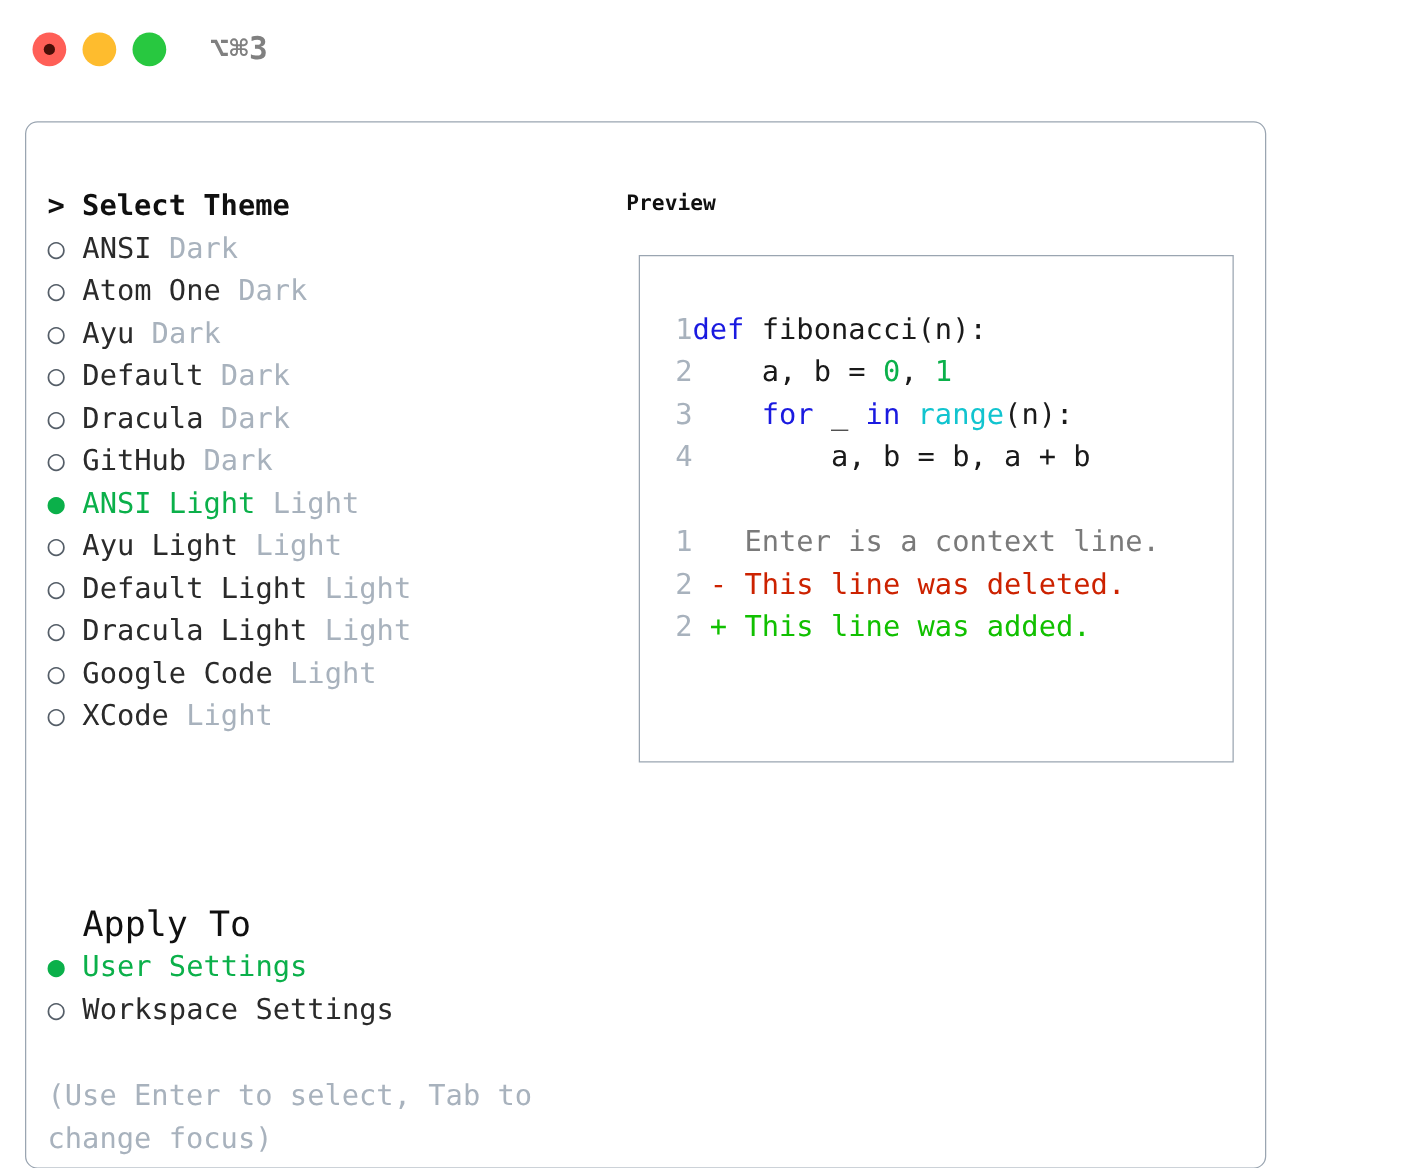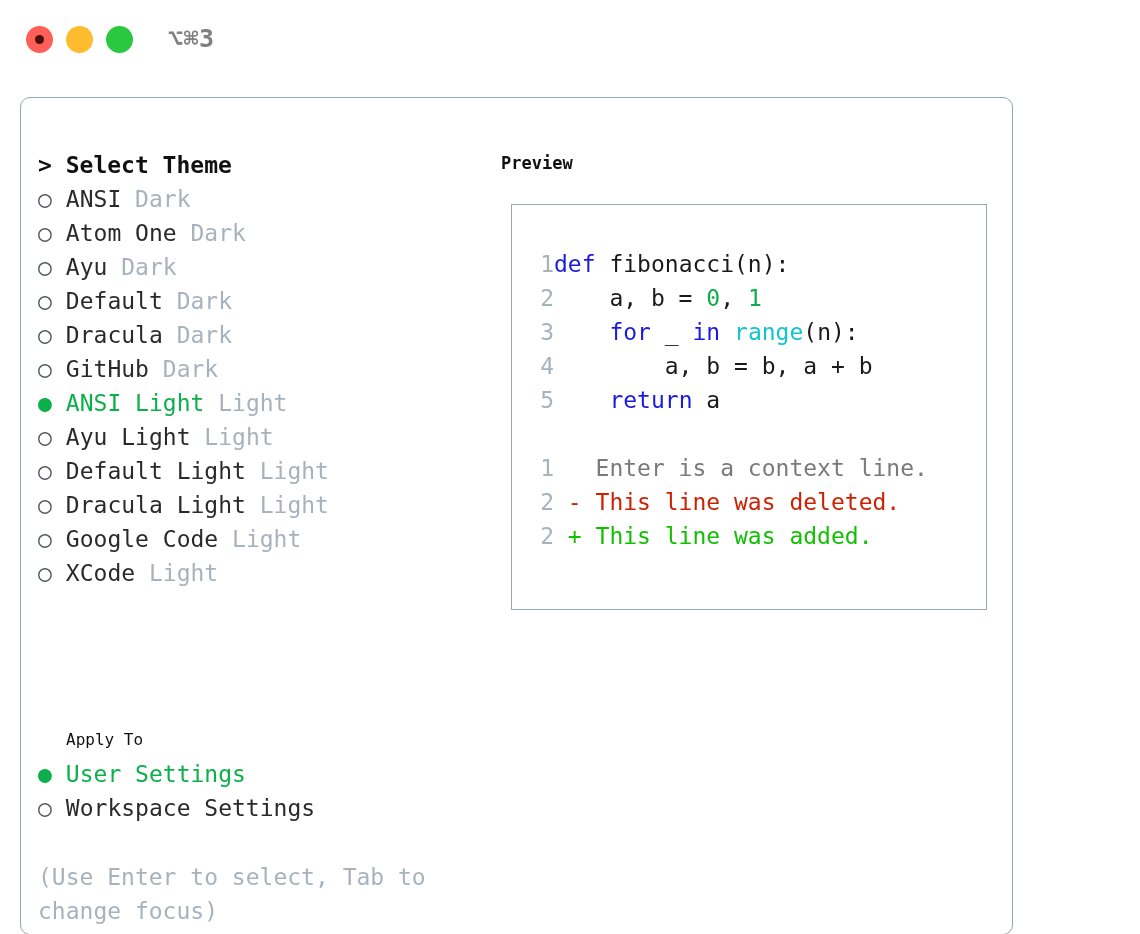--- a/index.html
+++ b/index.html
@@ -104,21 +104,21 @@
   .opt-name.sel { color: #0bb04a; text-align: right; }
   .opt-kind { color: #a8b2bd; }
 
   #apply-block {
     position: absolute;
     left: 17px;
     top: 625px;
     width: 440px;
   }
   #apply-title {
-    font-size: 16px;
+    font-size: 28px;
     color: #101010;
     line-height: 34px;
     white-space: pre;
     padding-left: 28px;
   }
 
   #hint {
     position: absolute;
     left: 17px;
     top: 762px;
@@ -227,21 +227,20 @@
 
     <div id="preview-column">
       <div id="preview-label">Preview</div>
     </div>
     <div id="preview-box">
       <div id="code-area">
           <div class="code-line"><span class="lineno">1</span><span class="kw">def</span><span class="plain"> fibonacci(n):</span></div>
           <div class="code-line"><span class="lineno">2</span><span class="plain">    a, b = </span><span class="num">0</span><span class="plain">, </span><span class="num">1</span></div>
           <div class="code-line"><span class="lineno">3</span><span class="plain">    </span><span class="kw">for</span><span class="plain"> _ </span><span class="kw">in</span><span class="plain"> </span><span class="fn">range</span><span class="plain">(n):</span></div>
           <div class="code-line"><span class="lineno">4</span><span class="plain">        a, b = b, a + b</span></div>
-          <div class="code-line"><span class="lineno">5</span><span class="plain">    </span><span class="kw">return</span><span class="plain"> a</span></div>
           <div class="code-line"><span class="lineno"></span><span class="plain"> </span></div>
           <div class="code-line"><span class="lineno">1</span><span class="diff-ctx">   Enter is a context line.</span></div>
           <div class="code-line"><span class="lineno">2</span><span class="diff-del"> - This line was deleted.</span></div>
           <div class="code-line"><span class="lineno">2</span><span class="diff-add"> + This line was added.</span></div>
         </div>
     </div>
 
   </div>
 </div>
 

